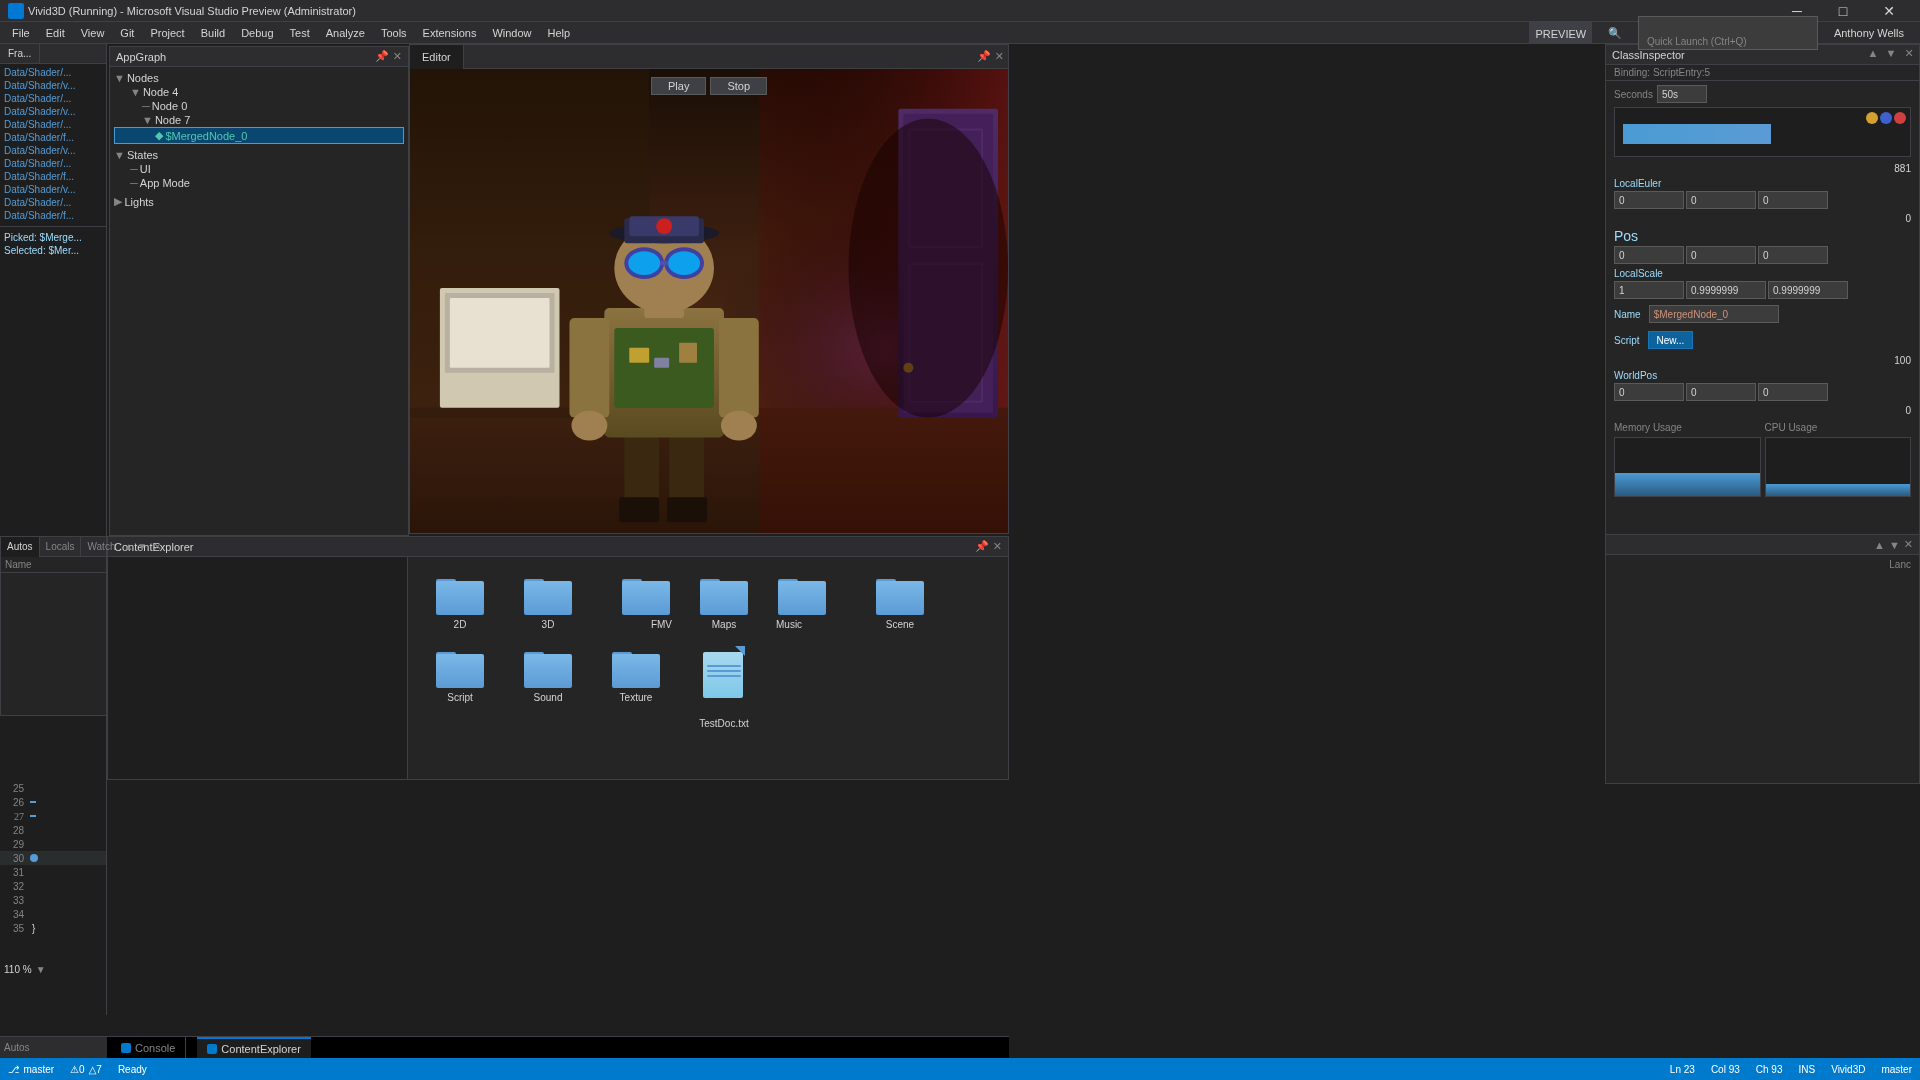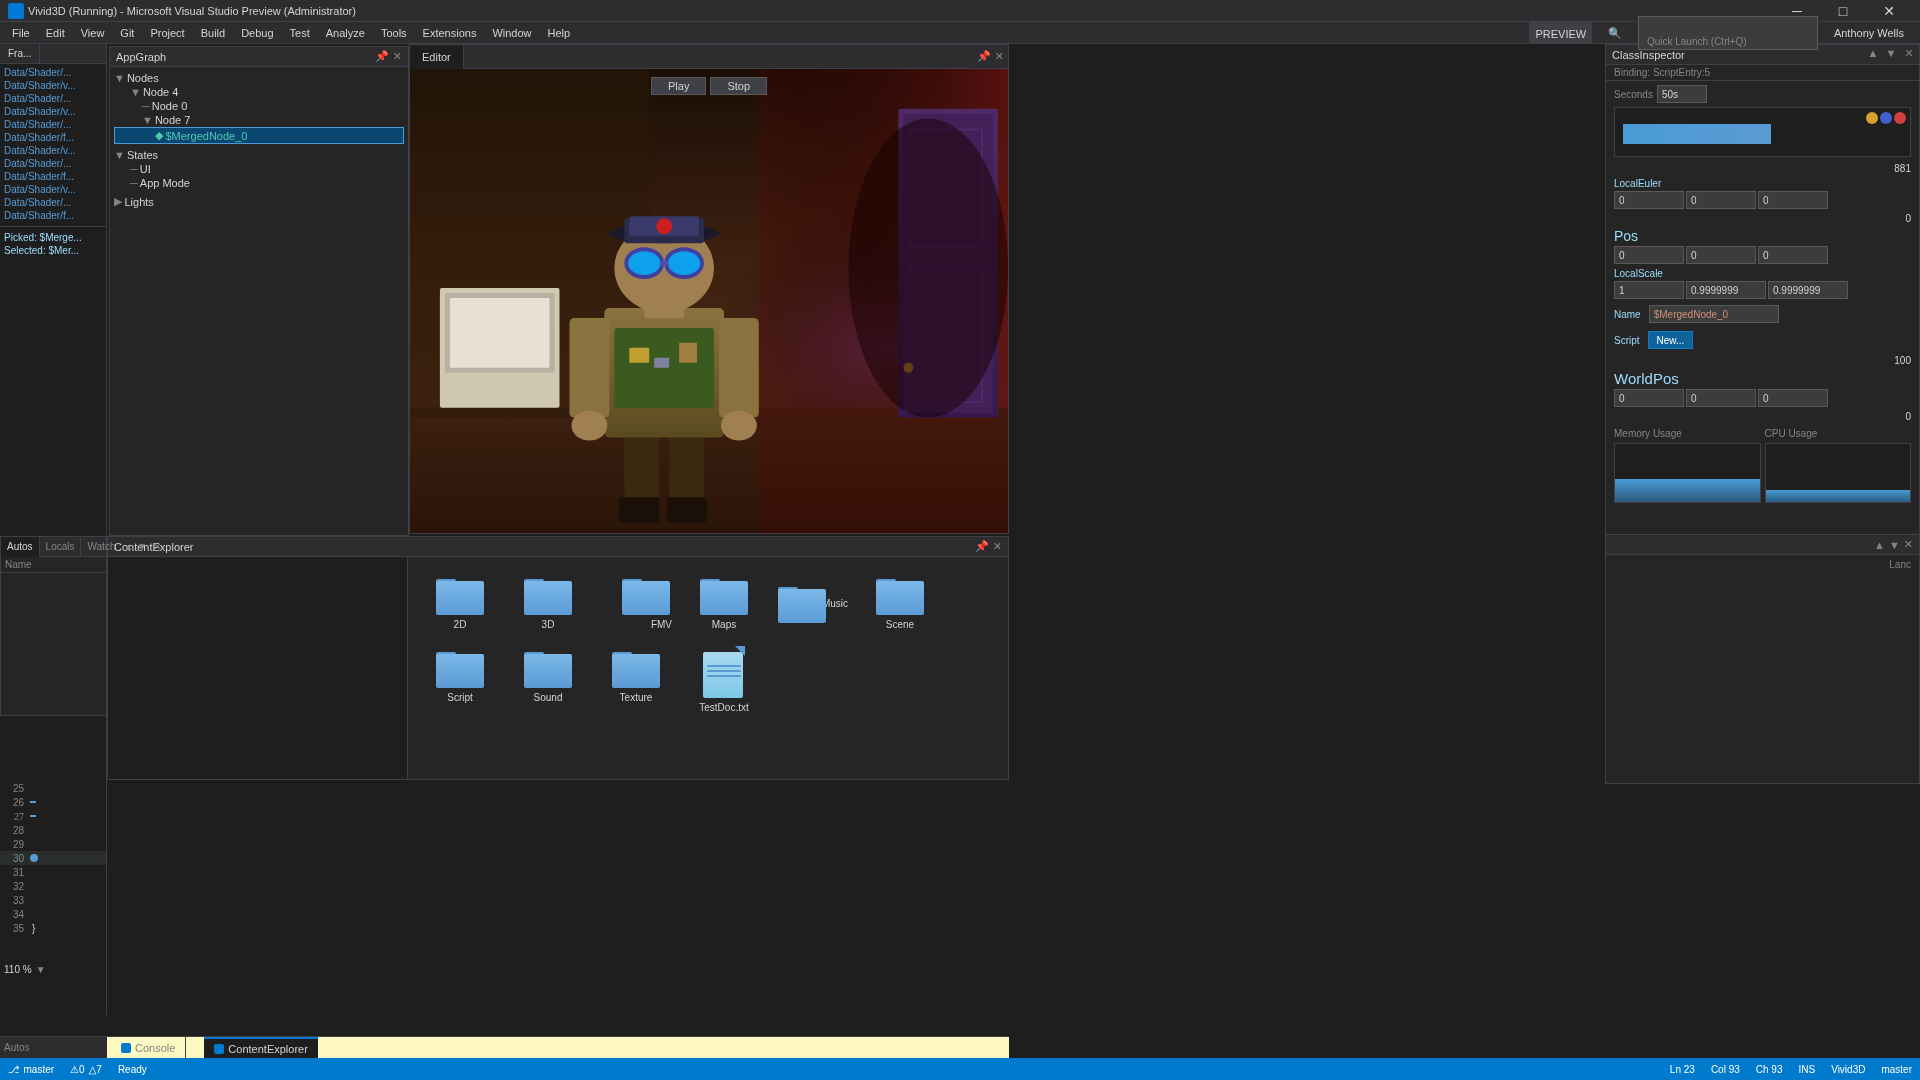--- a/index.html
+++ b/index.html
@@ -376,21 +376,21 @@
     </div>
 
     <div style="padding:4px 8px;display:flex;align-items:center;gap:8px;">
       <span style="font-size:10px;color:#9cdcfe;">Script</span>
       <button style="background:#0e639c;border:1px solid #1177bb;color:#fff;font-size:10px;padding:1px 8px;cursor:pointer;height:18px;">New...</button>
     </div>
 
     <div style="padding:2px 8px;text-align:right;font-size:10px;color:#d4d4d4;">100</div>
 
     <div style="padding:2px 8px;">
-      <div style="font-size:15px;color:#9cdcfe;margin-bottom:2px;">WorldPos</div>
+      <div style="font-size:10px;color:#9cdcfe;margin-bottom:2px;">WorldPos</div>
       <div style="display:flex;gap:2px;">
         <input type="text" style="background: rgb(60, 60, 60); border: 1px solid rgb(90, 90, 90); color: rgb(212, 212, 212); font-size: 10px; padding: 1px 4px; width: 70px; height: 18px;" value="0">
         <input type="text" style="background: rgb(60, 60, 60); border: 1px solid rgb(90, 90, 90); color: rgb(212, 212, 212); font-size: 10px; padding: 1px 4px; width: 70px; height: 18px;" value="0">
         <input type="text" style="background: rgb(60, 60, 60); border: 1px solid rgb(90, 90, 90); color: rgb(212, 212, 212); font-size: 10px; padding: 1px 4px; width: 70px; height: 18px;" value="0">
       </div>
     </div>
 
     <div style="padding:2px 8px;text-align:right;font-size:10px;color:#d4d4d4;">0</div>
 
     <div style="padding:4px 8px;">
@@ -446,21 +446,21 @@
         </div>
 
         <div style="display:flex;flex-direction:column;align-items:center;width:80px;cursor:pointer;padding:4px;border-radius:2px;">
           <div style="width:52px;height:42px;position:relative;">
             <div style="width:20px;height:8px;background:#5b9bd5;border-radius:2px 2px 0 0;position:absolute;top:6px;left:2px;"></div>
             <div style="width:48px;height:34px;background:linear-gradient(180deg,#7ab8e8,#5b9bd5);border-radius:2px;position:absolute;bottom:0;left:2px;"></div>
           </div>
           <span style="font-size:10px;color:#d4d4d4;margin-top:4px;">Maps</span>
         </div>
 
-        <div style="display:flex;align-items:center;width:80px;cursor:pointer;padding:4px;border-radius:2px;">
+        <div style="display:flex;flex-direction:column;width:80px;cursor:pointer;padding:4px;border-radius:2px;">
           <div style="width:52px;height:42px;position:relative;">
             <div style="width:20px;height:8px;background:#5b9bd5;border-radius:2px 2px 0 0;position:absolute;top:6px;left:2px;"></div>
             <div style="width:48px;height:34px;background:linear-gradient(180deg,#7ab8e8,#5b9bd5);border-radius:2px;position:absolute;bottom:0;left:2px;"></div>
           </div>
           <span style="font-size:10px;color:#d4d4d4;margin-top:4px;">Music</span>
         </div>
 
         <div style="display:flex;flex-direction:column;align-items:center;width:80px;cursor:pointer;padding:4px;border-radius:2px;">
           <div style="width:52px;height:42px;position:relative;">
             <div style="width:20px;height:8px;background:#5b9bd5;border-radius:2px 2px 0 0;position:absolute;top:6px;left:2px;"></div>
@@ -486,21 +486,21 @@
         </div>
 
         <div style="display:flex;flex-direction:column;align-items:center;width:80px;cursor:pointer;padding:4px;border-radius:2px;">
           <div style="width:52px;height:42px;position:relative;">
             <div style="width:20px;height:8px;background:#5b9bd5;border-radius:2px 2px 0 0;position:absolute;top:6px;left:2px;"></div>
             <div style="width:48px;height:34px;background:linear-gradient(180deg,#7ab8e8,#5b9bd5);border-radius:2px;position:absolute;bottom:0;left:2px;"></div>
           </div>
           <span style="font-size:10px;color:#d4d4d4;margin-top:4px;">Texture</span>
         </div>
 
-        <div style="display:flex;flex-direction:column;align-items:center;width:80px;cursor:pointer;padding:4px;border-radius:2px;">
+        <div style="display:flex;flex-direction:column;align-items:center;width:80px;cursor:pointer;padding:4px;border-radius:2px;gap:16px;">
           <div style="width:46px;height:52px;position:relative;">
             <div style="width:40px;height:46px;background:linear-gradient(180deg,#a8d8f0,#7ec8e8);border-radius:2px;position:absolute;bottom:0;left:2px;"></div>
             <div style="position:absolute;top:0;right:2px;width:10px;height:10px;background:#5b9bd5;clip-path:polygon(0 0,100% 100%,100% 0);"></div>
             <div style="position:absolute;top:16px;left:6px;right:6px;">
               <div style="height:2px;background:#5b9bd5;margin:3px 0;border-radius:1px;"></div>
               <div style="height:2px;background:#5b9bd5;margin:3px 0;border-radius:1px;"></div>
               <div style="height:2px;background:#5b9bd5;margin:3px 0;border-radius:1px;"></div>
             </div>
           </div>
           <span style="font-size:10px;color:#d4d4d4;margin-top:4px;">TestDoc.txt</span>
@@ -519,21 +519,21 @@
       <span style="cursor:pointer;color:#858585;font-size:10px;padding:0 2px;">▼</span>
       <span style="cursor:pointer;color:#858585;font-size:10px;padding:0 4px;">✕</span>
     </div>
     <div style="display:flex;padding:2px 4px;border-bottom:1px solid #3f3f46;">
       <span style="font-size:10px;color:#858585;flex:1;">Name</span>
       <span style="font-size:10px;color:#858585;flex:1;"></span>
     </div>
     <div style="padding:2px 4px;font-size:10px;color:#d4d4d4;"></div>
   </div>
 
-  <div style="position:absolute;left:107px;bottom:22px;width:902px;height:22px;background:#fef9c3;border-top:1px solid #3f3f46;display:flex;align-items:center;padding:0 4px;gap:18px;">
+  <div style="position:absolute;left:107px;bottom:22px;width:902px;height:22px;background:#000000;border-top:1px solid #3f3f46;display:flex;align-items:center;padding:0 4px;gap:11px;">
     <div style="display:flex;align-items:center;gap:4px;padding:0 10px;cursor:pointer;color:#858585;font-size:11px;height:22px;border-right:1px solid #3f3f46;">
       <div style="width:10px;height:10px;background:#007acc;border-radius:2px;"></div>
       <span>Console</span>
     </div>
     <div style="display:flex;align-items:center;gap:4px;padding:0 10px;cursor:pointer;color:#d4d4d4;font-size:11px;height:22px;background:#1e1e1e;border-top:2px solid #0078d4;">
       <div style="width:10px;height:10px;background:#007acc;border-radius:2px;"></div>
       <span>ContentExplorer</span>
     </div>
   </div>
 

